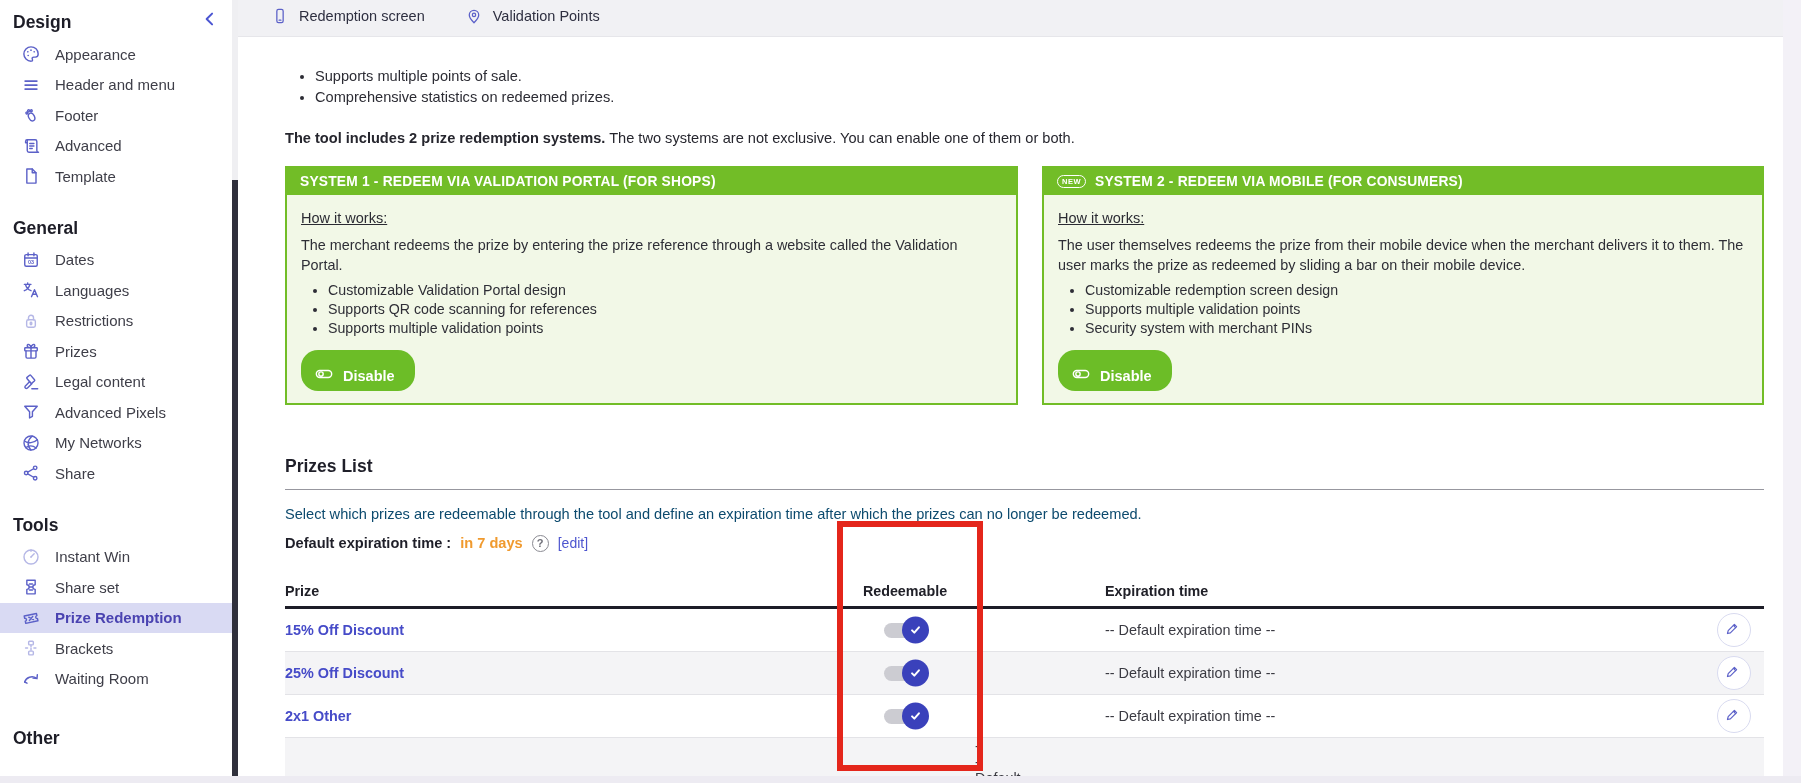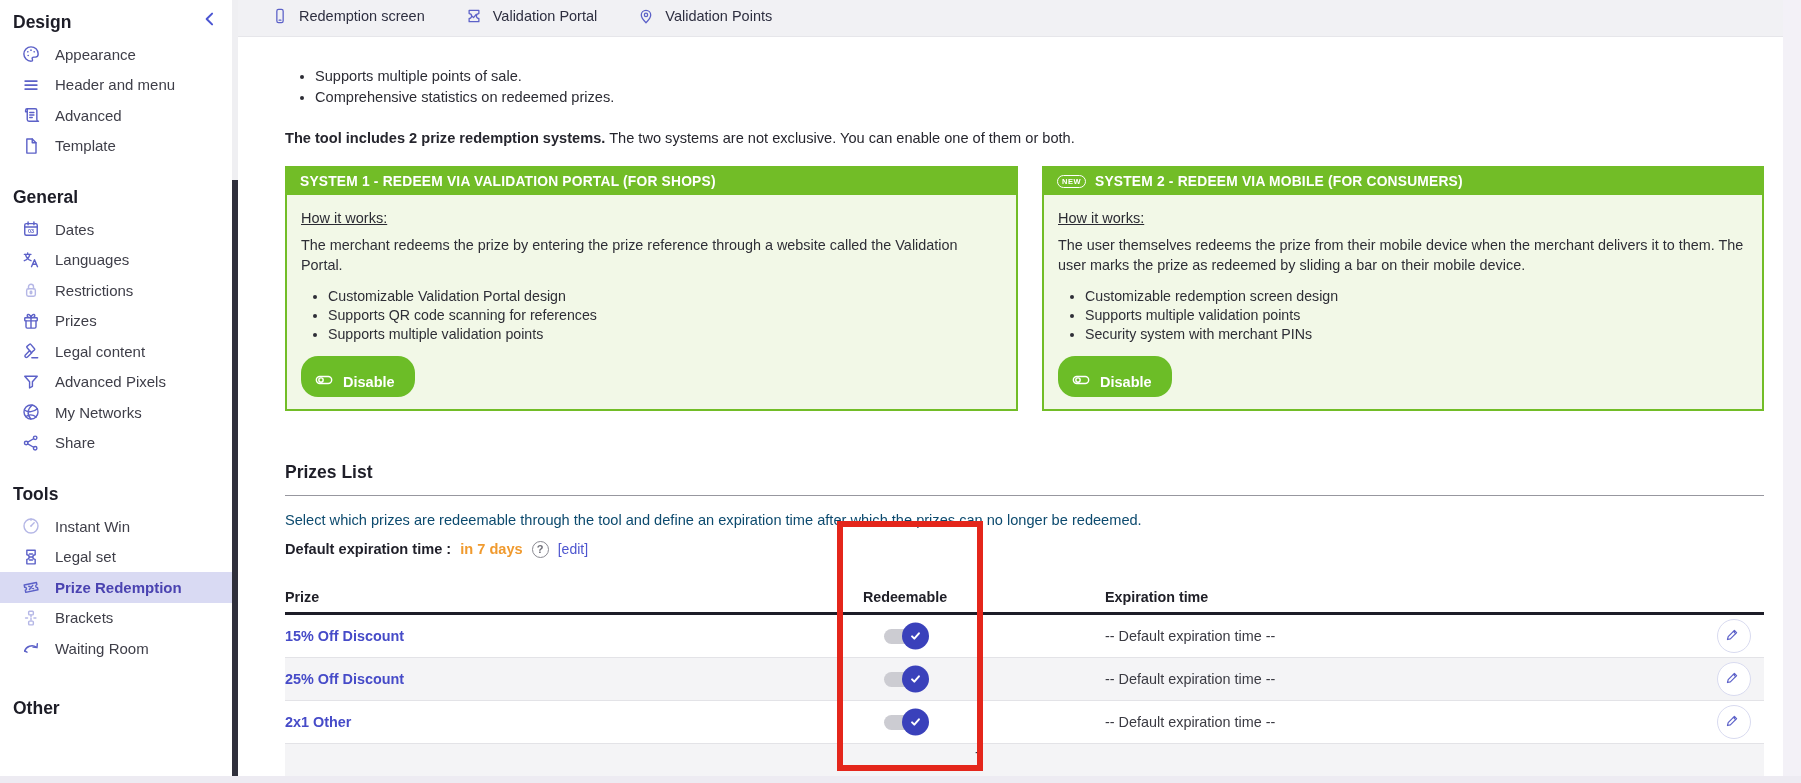--- a/index.html
+++ b/index.html
@@ -40,21 +40,21 @@
   .intro-par{margin:21px 0 0;font-size:14.6px;color:#26262e;line-height:20px;}
 
   .panels{display:flex;gap:24px;margin-top:18px;align-items:flex-start;}
   .panel{border:2px solid #72bd27;background:#f2f8e7;}
   .panel.p1{width:733px;}
   .panel.p2{width:722px;}
   .panel-head{background:#72bd27;color:#fff;font-weight:bold;font-size:13.8px;height:27px;display:flex;align-items:center;gap:9px;padding:0 13px;letter-spacing:.2px;text-align:right;}
   .badge-new{border:1.5px solid #fff;border-radius:8px;font-size:7.5px;padding:1px 4px;letter-spacing:.5px;font-weight:bold;}
   .panel-body{padding:10px 14px 12px;}
   .how{font-size:14.5px;color:#2b2b33;text-decoration:underline;margin:4px 0 8px;line-height:18px;}
-  .panel-desc{margin:0 0 12px;font-size:14.4px;color:#2e2e36;line-height:20px;}
+  .panel-desc{margin:0 0 6px;font-size:14.4px;color:#2e2e36;line-height:20px;}
   .panel-body ul{margin:0;padding-left:27px;font-size:14.2px;color:#2e2e36;}
   .panel-body li{line-height:19px;}
   .disable-btn{margin-top:12px;display:inline-flex;align-items:flex-end;gap:9px;background:#6cbd27;color:#fff;font-weight:bold;font-size:14.5px;border:none;border-radius:17px;padding:7px 20px 7px 13px;height:41px;cursor:pointer;font-family:inherit;}
   .disable-btn .icn{width:20px;height:20px;color:#fff;}
 
   .prizes-title{margin:50px 0 0;font-size:17.5px;font-weight:bold;color:#1f1f29;line-height:22px;}
   .prizes-rule{border:none;border-top:1px solid #97979f;margin:12px 0 0;}
   .prizes-desc{margin:14px 0 0;font-size:14.6px;color:#0c4a6e;line-height:20px;}
   .default-exp{margin:9px 0 0;display:flex;align-items:center;gap:9px;font-size:14.6px;height:20px;}
   .default-exp b{color:#1f1f29;}
@@ -108,20 +108,33 @@
             <span class="icn">
               <svg viewBox="0 0 24 24" fill="none" stroke="currentColor" stroke-width="1.7" stroke-linecap="round" stroke-linejoin="round">
                 <path d="M5 7.2h14M5 12h14M5 16.8h14" stroke-width="2.1"></path>
               </svg>
             </span>
             <span class="sb-label">Header and menu</span>
           </div>
           <div class="sb-item">
             <span class="icn">
               <svg viewBox="0 0 24 24" fill="none" stroke="currentColor" stroke-width="1.7" stroke-linecap="round" stroke-linejoin="round">
+                <g transform="rotate(-28 12 13)">
+                  <ellipse cx="12" cy="14.5" rx="3.4" ry="5"></ellipse>
+                  <circle cx="9.2" cy="7.6" r="1.1"></circle>
+                  <circle cx="12.3" cy="6.4" r="1.2"></circle>
+                  <circle cx="15.2" cy="7.8" r="1.1"></circle>
+                </g>
+              </svg>
+            </span>
+            <span class="sb-label">Footer</span>
+          </div>
+          <div class="sb-item">
+            <span class="icn">
+              <svg viewBox="0 0 24 24" fill="none" stroke="currentColor" stroke-width="1.7" stroke-linecap="round" stroke-linejoin="round">
                 <path d="M7.5 4.5h9.5a2 2 0 0 1 2 2v11a2 2 0 0 0 2 2H9.5a2 2 0 0 1-2-2v-13z"></path>
                 <path d="M7.5 4.5a2 2 0 0 0-2 2V8h2"></path>
                 <path d="M10.5 9h5M10.5 12h5M10.5 15h3"></path>
               </svg>
             </span>
             <span class="sb-label">Advanced</span>
           </div>
           <div class="sb-item">
             <span class="icn">
               <svg viewBox="0 0 24 24" fill="none" stroke="currentColor" stroke-width="1.7" stroke-linecap="round" stroke-linejoin="round">
@@ -227,21 +240,21 @@
             </span>
             <span class="sb-label">Instant Win</span>
           </div>
           <div class="sb-item">
             <span class="icn">
               <svg viewBox="0 0 24 24" fill="none" stroke="currentColor" stroke-width="1.7" stroke-linecap="round" stroke-linejoin="round">
                 <path d="M7 3.8h10v5.4a2.4 2.4 0 0 0 0 5.6v5.4H7v-5.4a2.4 2.4 0 0 0 0-5.6V3.8z"></path>
                 <path d="M10.2 8.4h3.6M10.2 12h3.6M10.2 15.6h3.6"></path>
               </svg>
             </span>
-            <span class="sb-label">Legal set</span>
+            <span class="sb-label">Share set</span>
           </div>
           <div class="sb-item active">
             <span class="icn">
               <svg viewBox="0 0 24 24" fill="none" stroke="currentColor" stroke-width="1.7" stroke-linecap="round" stroke-linejoin="round">
                 <g transform="rotate(-12 12 12)">
                   <path d="M4.5 8h15v2.7a1.8 1.8 0 0 0 0 3.6V17h-15v-2.7a1.8 1.8 0 0 0 0-3.6z"></path>
                   <path d="M9.5 10.5l5 4M14.5 10.5l-5 4"></path>
                 </g>
               </svg>
             </span>
@@ -285,29 +298,20 @@
 
   <nav class="tabbar" id="tabbar">
       <div class="tab">
         <span class="icn">
           <svg viewBox="0 0 24 24" fill="none" stroke="currentColor" stroke-width="1.7" stroke-linecap="round" stroke-linejoin="round">
             <rect x="7.8" y="3.2" width="8.4" height="17.6" rx="2.2"></rect>
             <path d="M10.8 17.6h2.4"></path>
           </svg>
         </span>
         <span>Redemption screen</span>
-      </div>
-      <div class="tab">
-        <span class="icn">
-          <svg viewBox="0 0 24 24" fill="none" stroke="currentColor" stroke-width="1.7" stroke-linecap="round" stroke-linejoin="round">
-            <path d="M5.5 4.5h13v4.2a2.3 2.3 0 0 0 0 6.6v4.2h-13v-4.2a2.3 2.3 0 0 0 0-6.6z"></path>
-            <path d="M9.3 12.2l2 2 3.6-4.2"></path>
-          </svg>
-        </span>
-        <span>Validation Portal</span>
       </div>
       <div class="tab">
         <span class="icn">
           <svg viewBox="0 0 24 24" fill="none" stroke="currentColor" stroke-width="1.7" stroke-linecap="round" stroke-linejoin="round">
             <path d="M12 21c-4.2-4-6.3-7.3-6.3-10.2a6.3 6.3 0 0 1 12.6 0C18.3 13.7 16.2 17 12 21z"></path>
             <circle cx="12" cy="10.5" r="2.2"></circle>
           </svg>
         </span>
         <span>Validation Points</span>
       </div>

